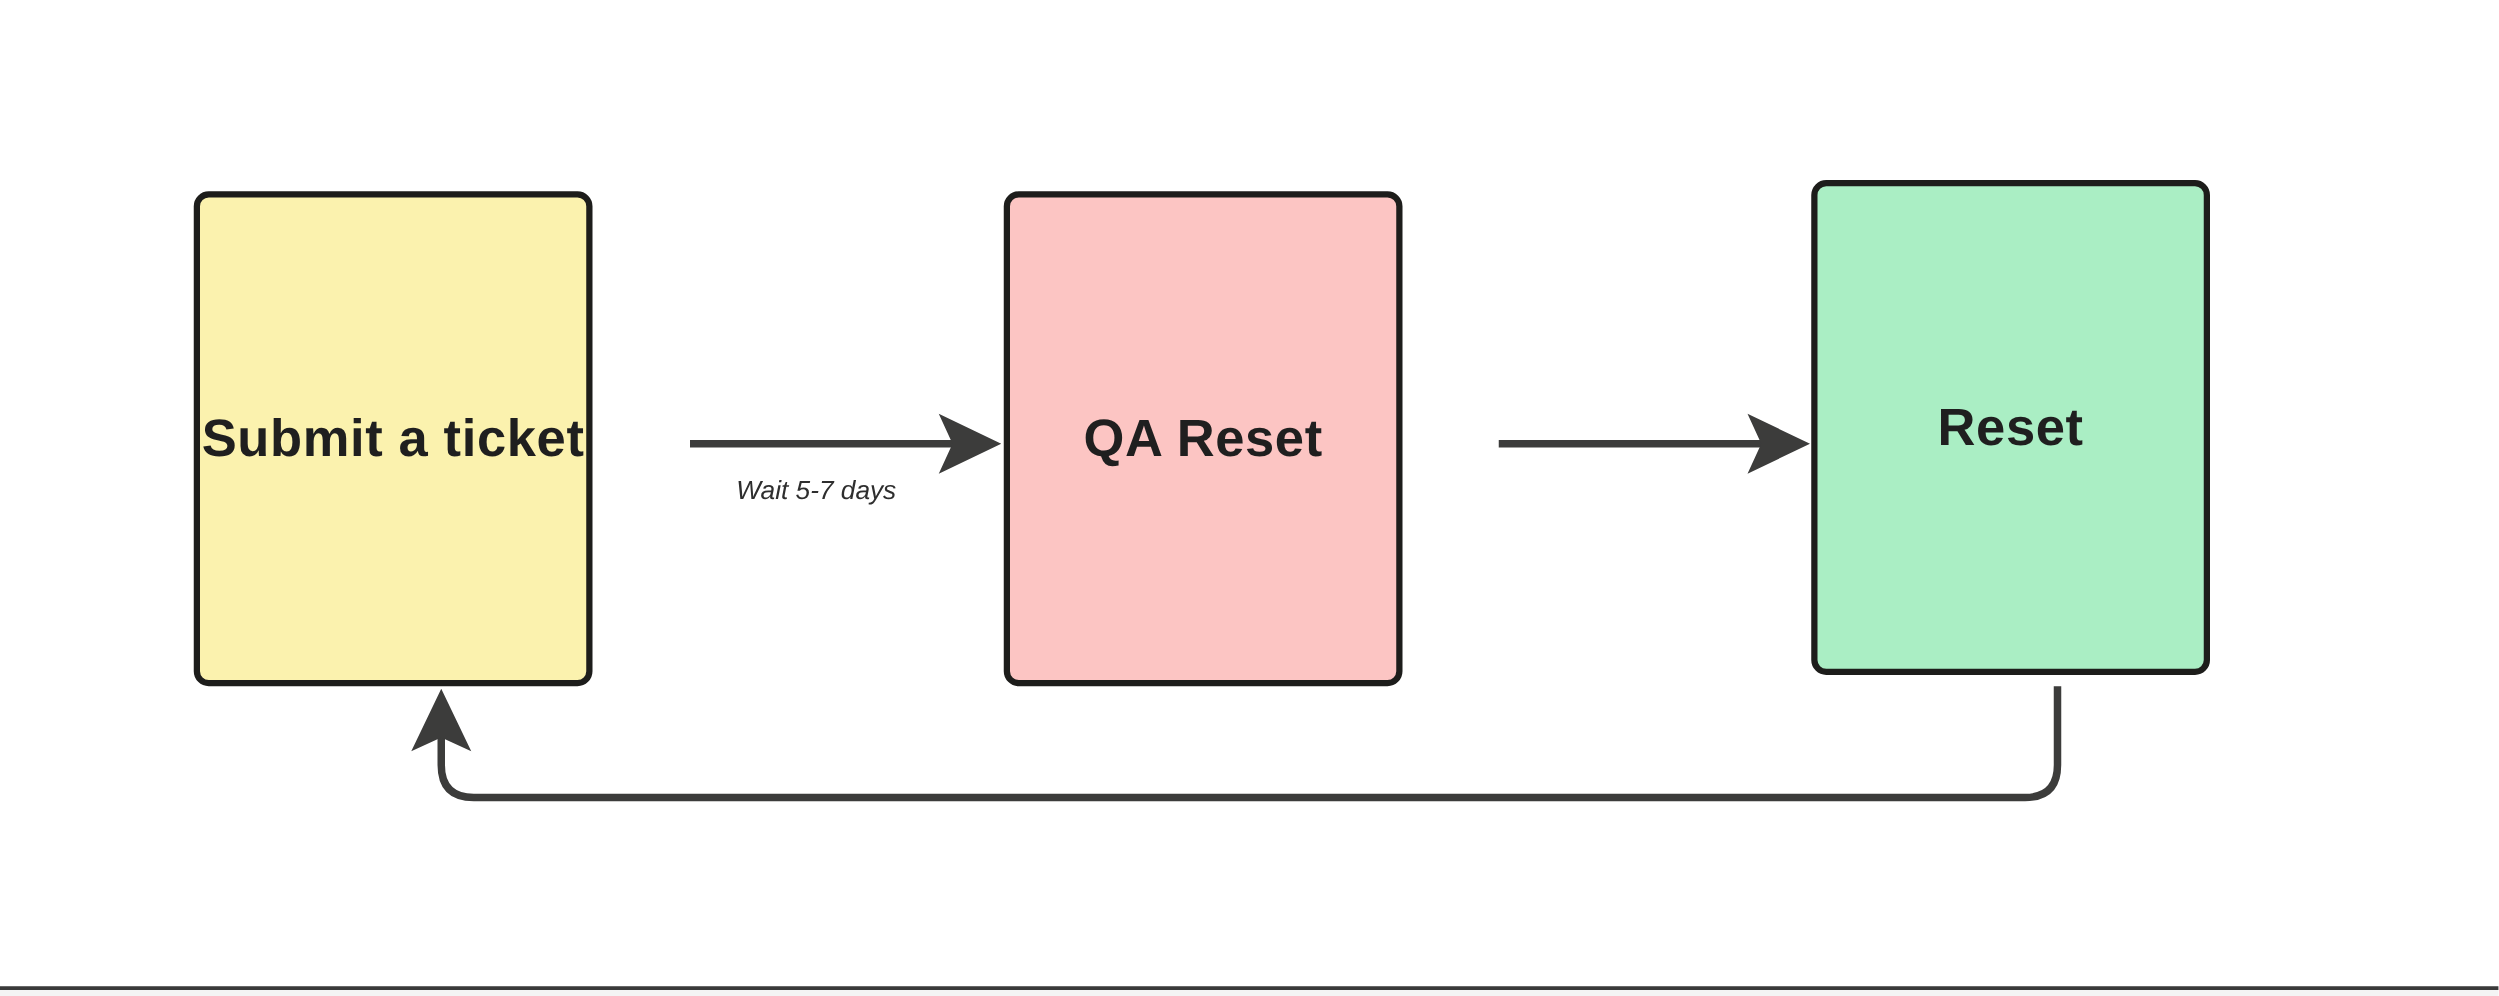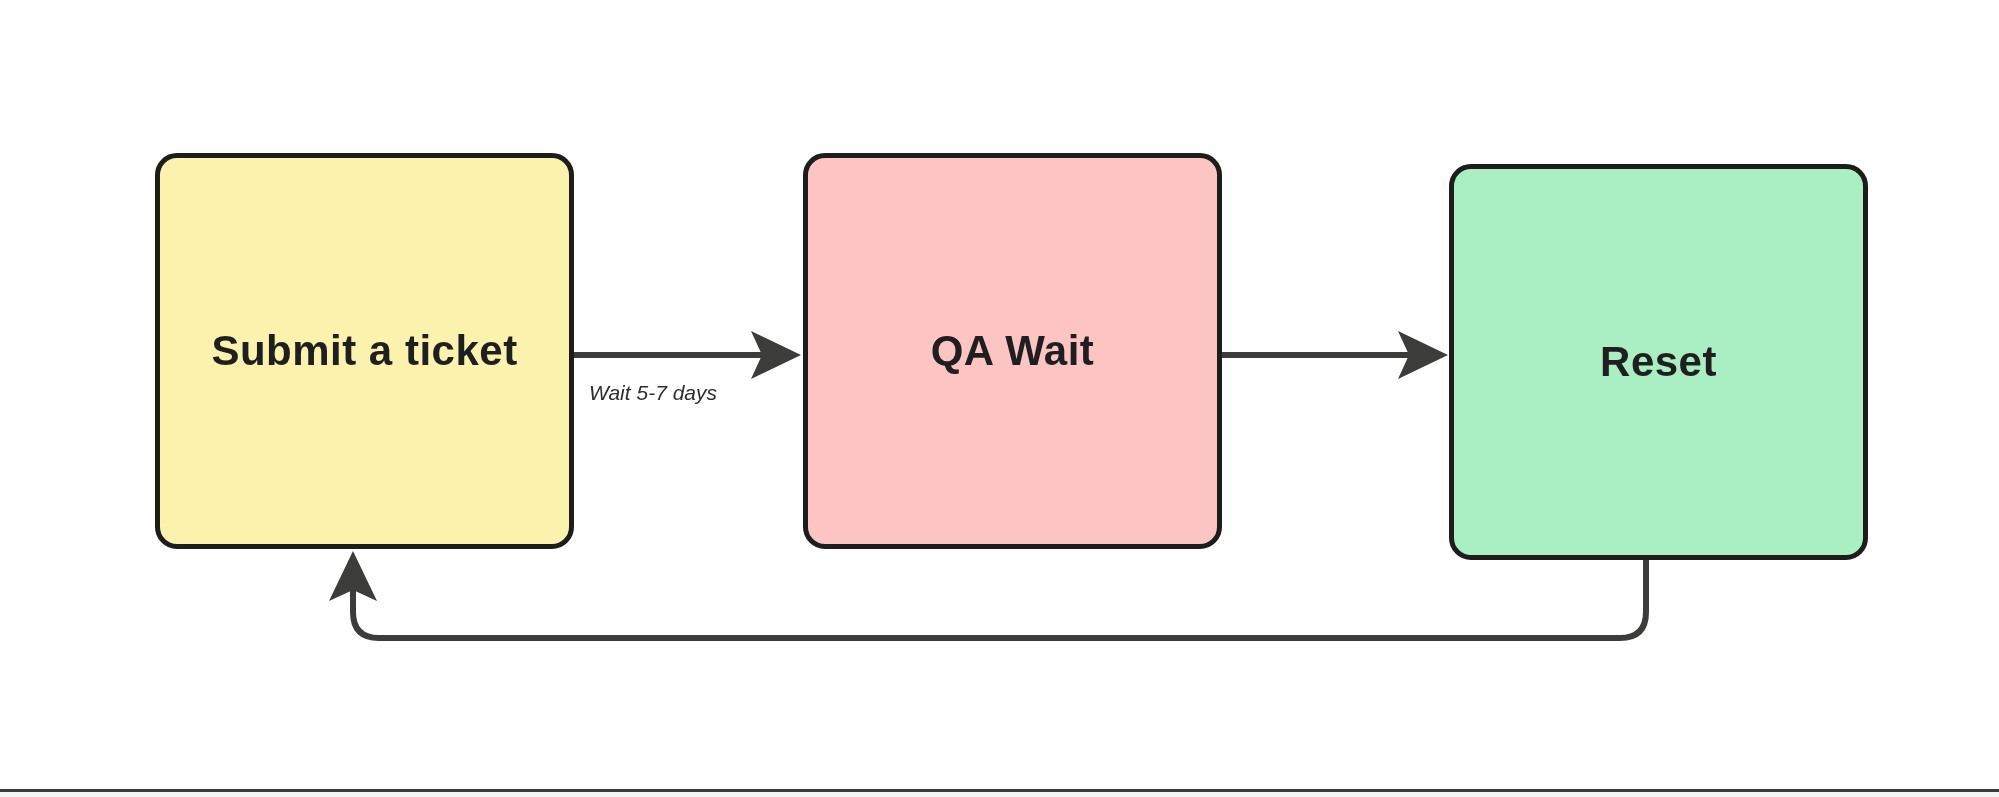--- a/index.html
+++ b/index.html
@@ -31,37 +31,37 @@
     stroke-linecap: butt;
   }
   .arrowhead {
     fill: var(--connector, #3c3c3b);
     stroke: none;
   }
 
   
   .node {
     position: absolute;
-    width: 419px;
+    width: 319px;
     height: 396px;
     box-sizing: border-box;
     border: 5px solid var(--node-border, #1d1d1b);
-    border-radius: 22px;
+    border-radius: 12px;
     display: flex;
     align-items: center;
     justify-content: center;
     font-weight: bold;
     font-size: 42px;
     letter-spacing: 0.5px;
     color: var(--node-text, #1f1f1f);
     text-align: center;
   }
   .node-submit { left: 155px; top: 153px; }
   .node-qa     { left: 803px; top: 153px; }
-  .node-reset  { left: 1449px; top: 164px; }
+  .node-reset  { left: 1449px; top: 144px; }
 
   
   .edge-label {
     position: absolute;
     transform: translateX(-50%);
     font-style: italic;
     font-size: 21px;
     line-height: 31px;
     color: var(--edge-label-text, #2e2e2e);
     text-align: left;
@@ -96,21 +96,21 @@
 
     <path class="edge-line" d="M 1646 549 V 612 Q 1646 638 1620 638 H 379 Q 353 638 353 612 V 565"></path>
     <polygon class="arrowhead" points="353,551 329,601 353,590 377,601"></polygon>
   </svg>
 
   <div class="node node-submit" style="background: rgb(251, 242, 174);">
     <span>Submit a ticket</span>
   </div>
 
   <div class="node node-qa" style="background: rgb(252, 197, 195);">
-    <span>QA Wait</span>
+    <span>QA Reset</span>
   </div>
 
   <div class="node node-reset" style="background: rgb(170, 238, 196);">
     <span>Reset</span>
   </div>
 
   <div class="edge-label edge-label-wait">Wait 5-7 days</div>
 
 
   <div class="bottom-bar"></div>

